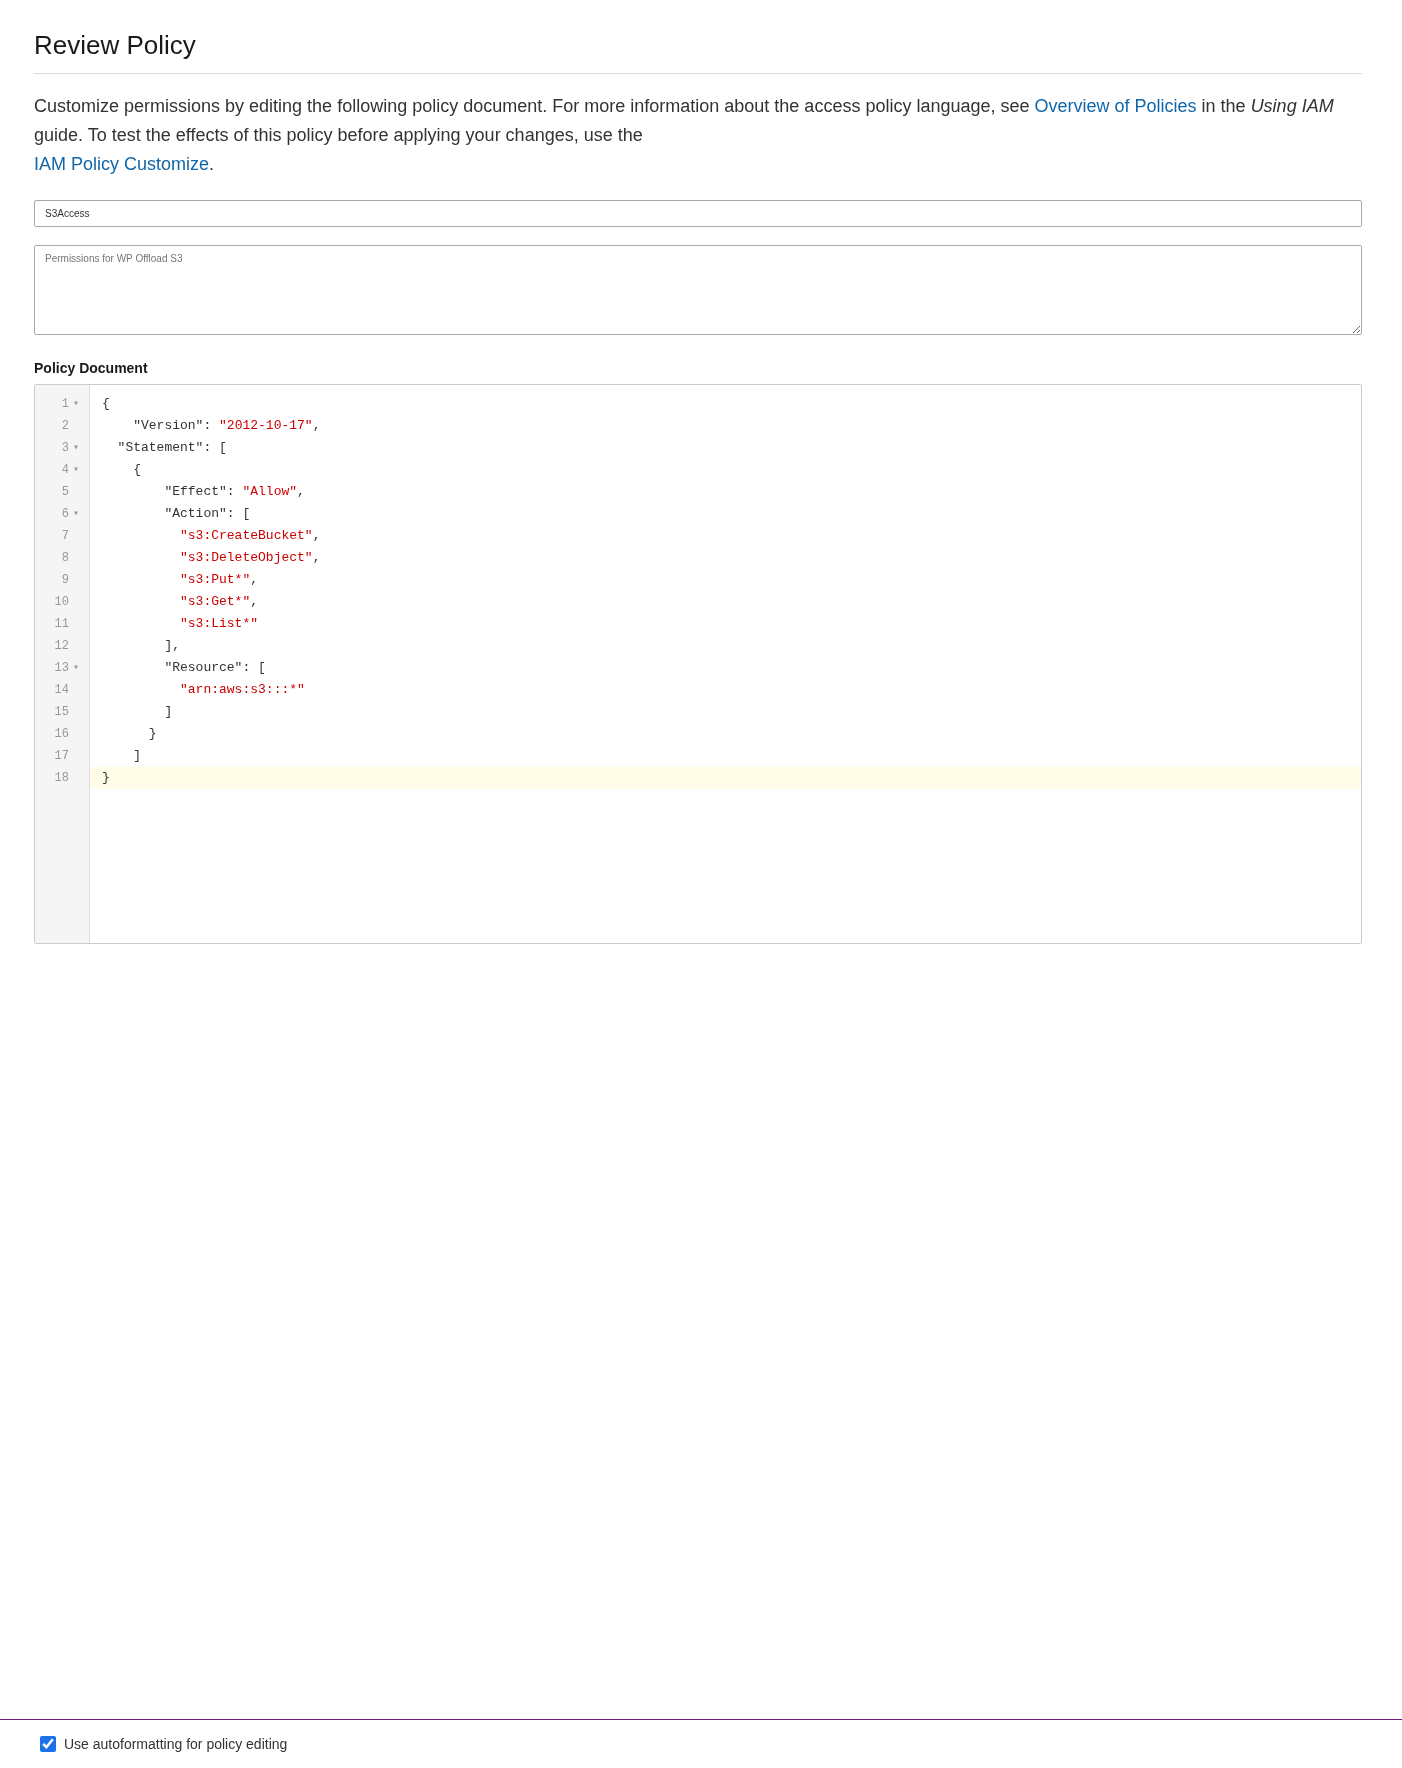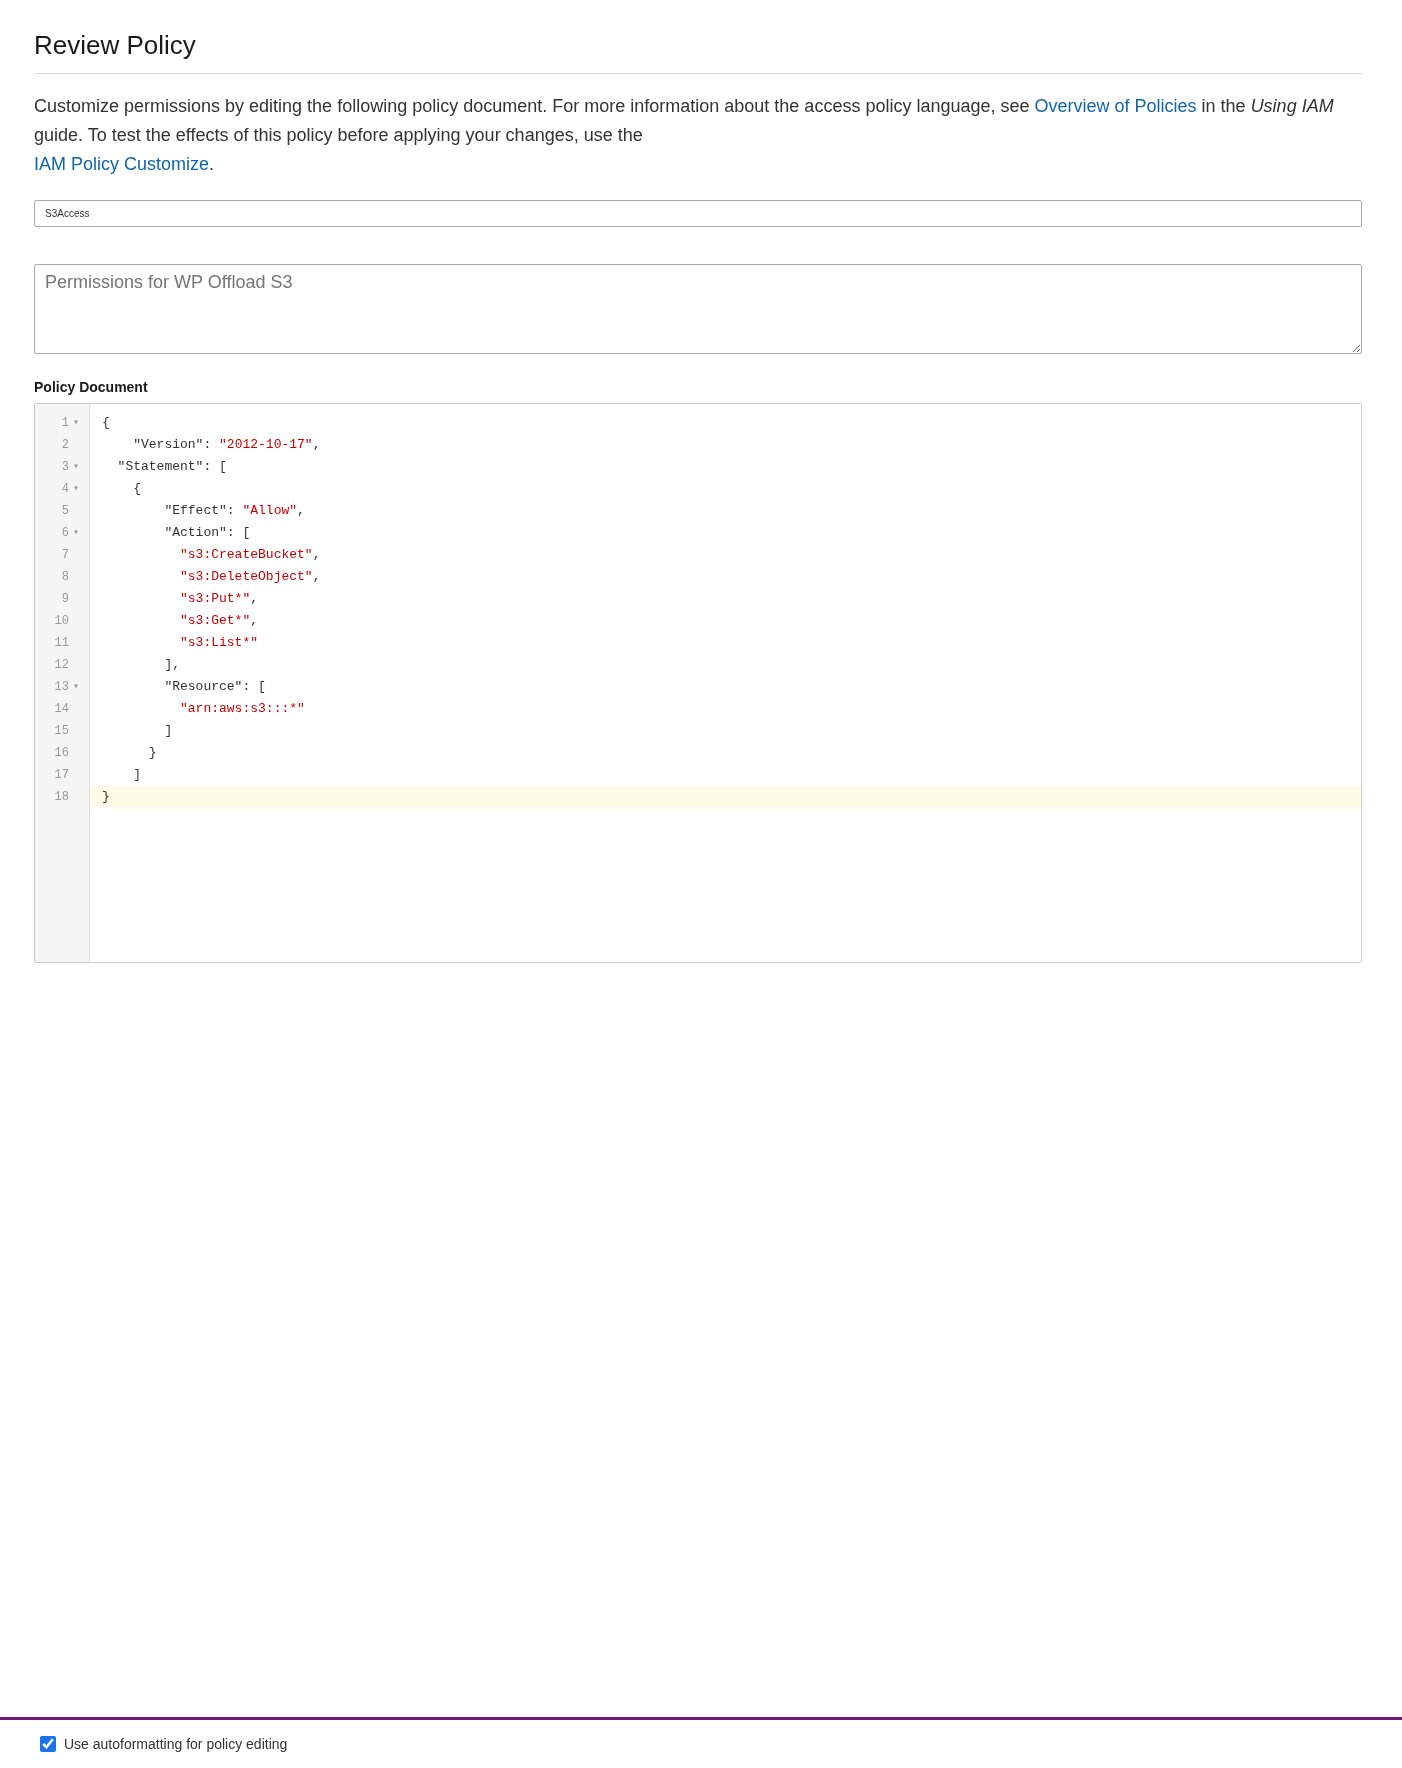--- a/index.html
+++ b/index.html
@@ -69,27 +69,26 @@
       outline: none;
       margin-bottom: 18px;
     }
 
     .description-textarea {
       width: 100%;
       height: 90px;
       border: 1px solid #aaa;
       border-radius: 2px;
       padding: 7px 10px;
-      font-size: 18px;
+      font-size: 10px;
       color: #666;
       outline: none;
       resize: vertical;
       font-family: inherit;
       margin-bottom: 22px;
-      margin-top: 19px;
     }
 
     .policy-document-section {
       margin-bottom: 16px;
     }
 
     .code-editor-container {
       border: 1px solid #ccc;
       border-radius: 2px;
       display: flex;
@@ -157,21 +156,21 @@
     .token-punct {
       color: #333;
     }
 
     .footer-bar {
       position: fixed;
       bottom: 0;
       left: 0;
       width: 1402px;
       background: #fff;
-      border-top: 3px solid #701a75;
+      border-top: 1px solid #701a75;
       padding: 16px 40px;
       display: flex;
       align-items: center;
       justify-content: space-between;
     }
 
     .footer-left {
       display: flex;
       align-items: center;
       gap: 8px;

